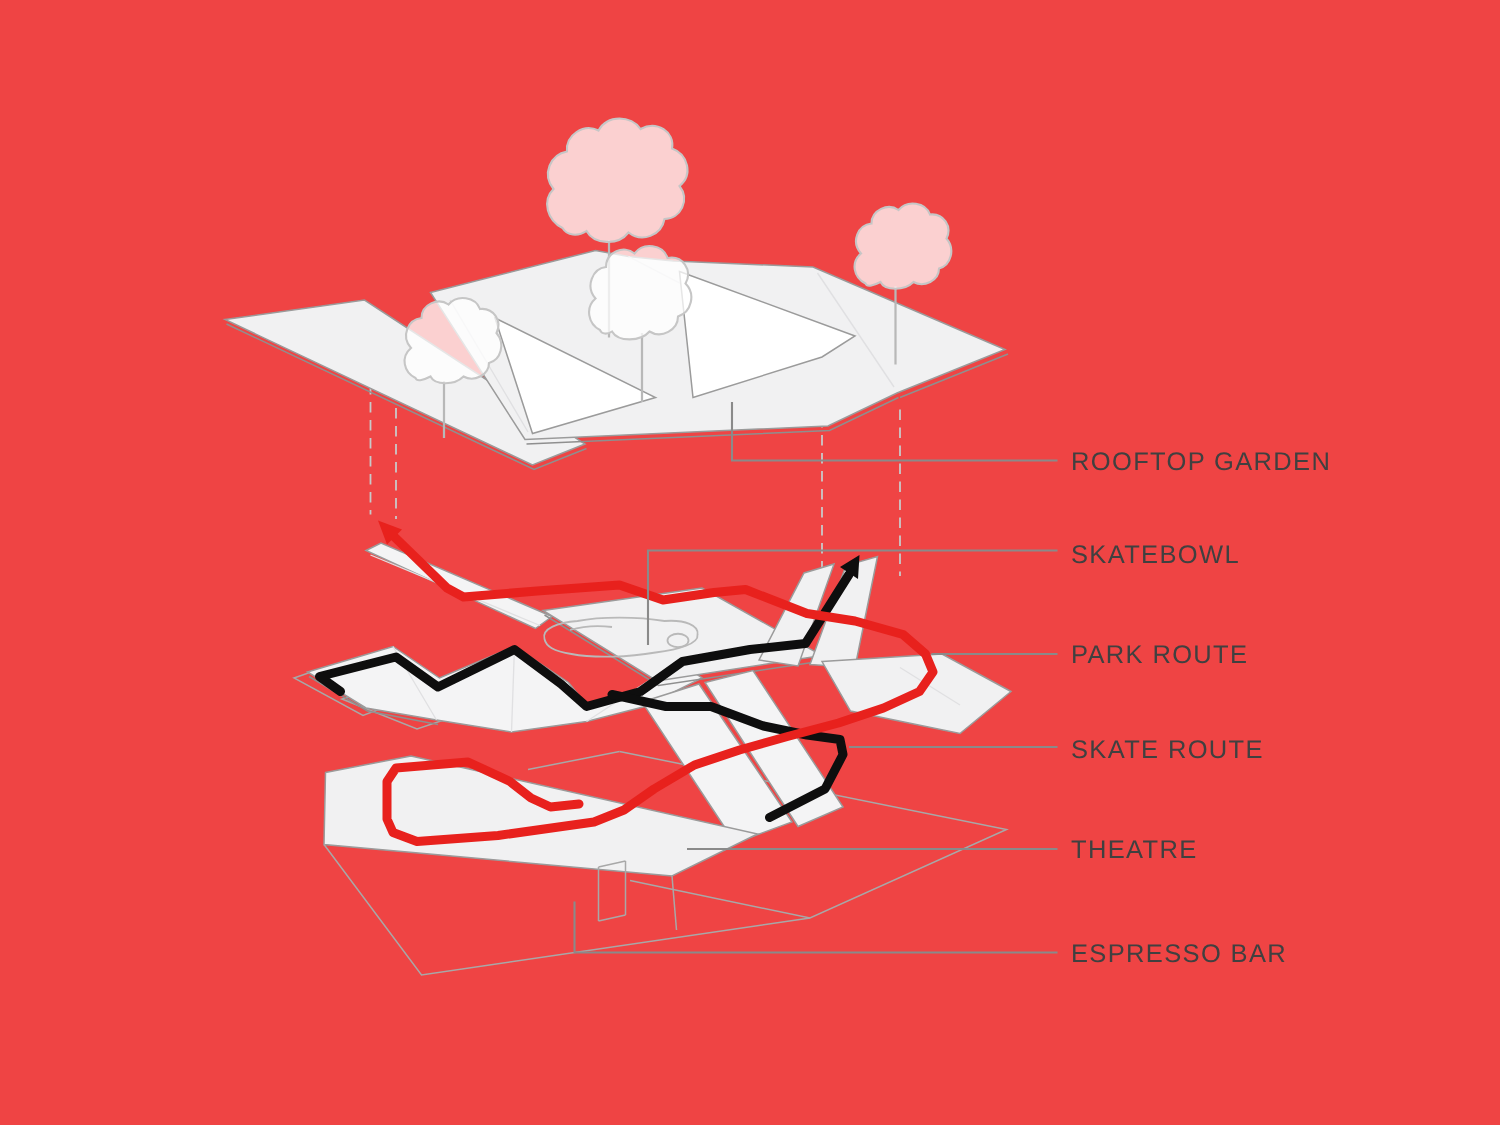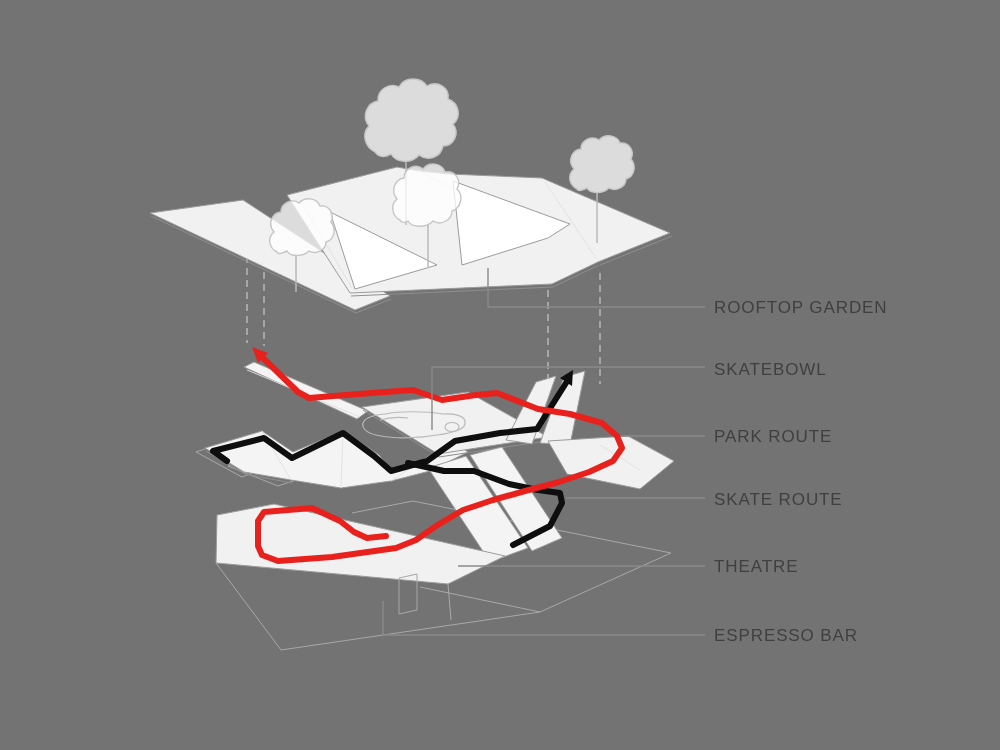--- a/index.html
+++ b/index.html
@@ -1,16 +1,16 @@
 <!DOCTYPE html>
 <html><head>
 <meta charset="utf-8">
 <style>
   html,body{margin:0;padding:0;background:#ffffff;}
-  .stage{position:relative;width:1000px;height:750px;background:#737373;overflow:hidden;
+  .stage{position:relative;width:1000px;height:750px;background:#ef4444;overflow:hidden;
          font-family:"Liberation Sans", sans-serif;}
   svg{display:block;}
   .callout-label{font-family:"Liberation Sans", sans-serif;font-size:17px;
                  letter-spacing:0.9px;fill:#404040;font-weight:400;}
   .plate{fill:#f1f1f2;stroke:#9b9b9b;stroke-width:1;}
   .plate-light{fill:#f4f4f5;stroke:#9b9b9b;stroke-width:1;}
   .hole{fill:#ffffff;stroke:#9b9b9b;stroke-width:1;}
   .wire{fill:none;stroke:#a8a8a8;stroke-width:1;}
   .fold{fill:none;stroke:#e0e0e2;stroke-width:0.9;}
   .thick{fill:none;stroke:#8f8f8f;stroke-width:1;}

